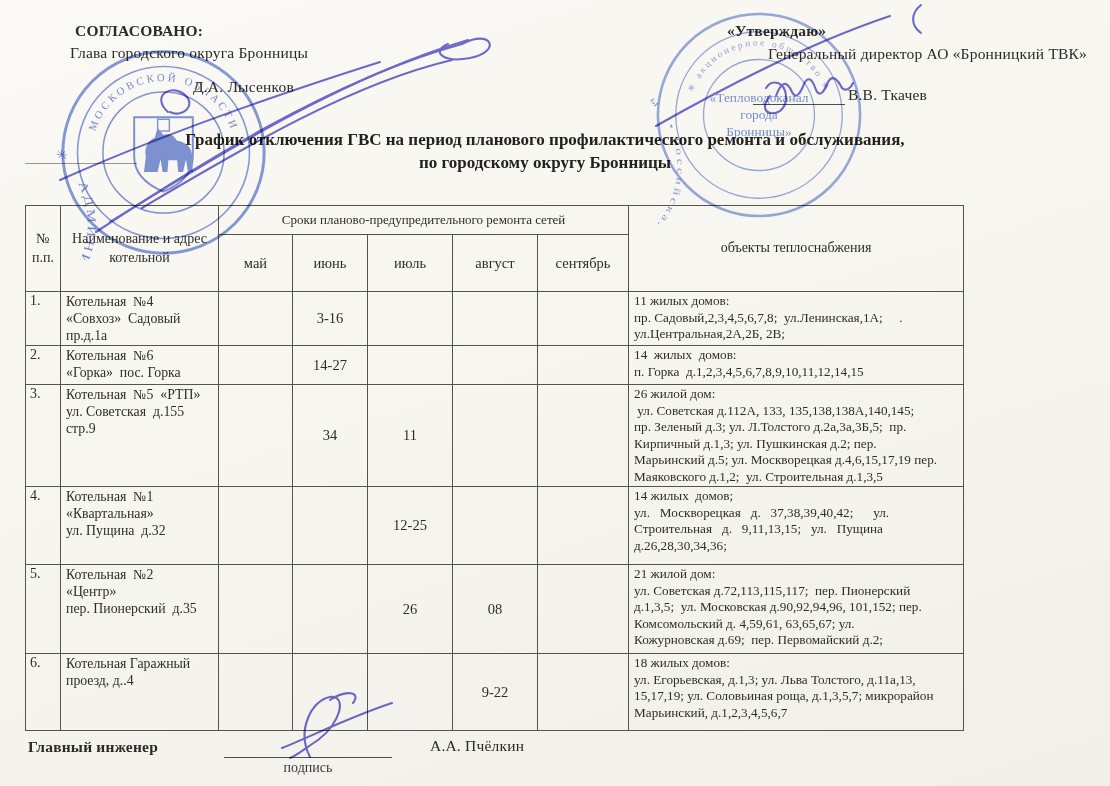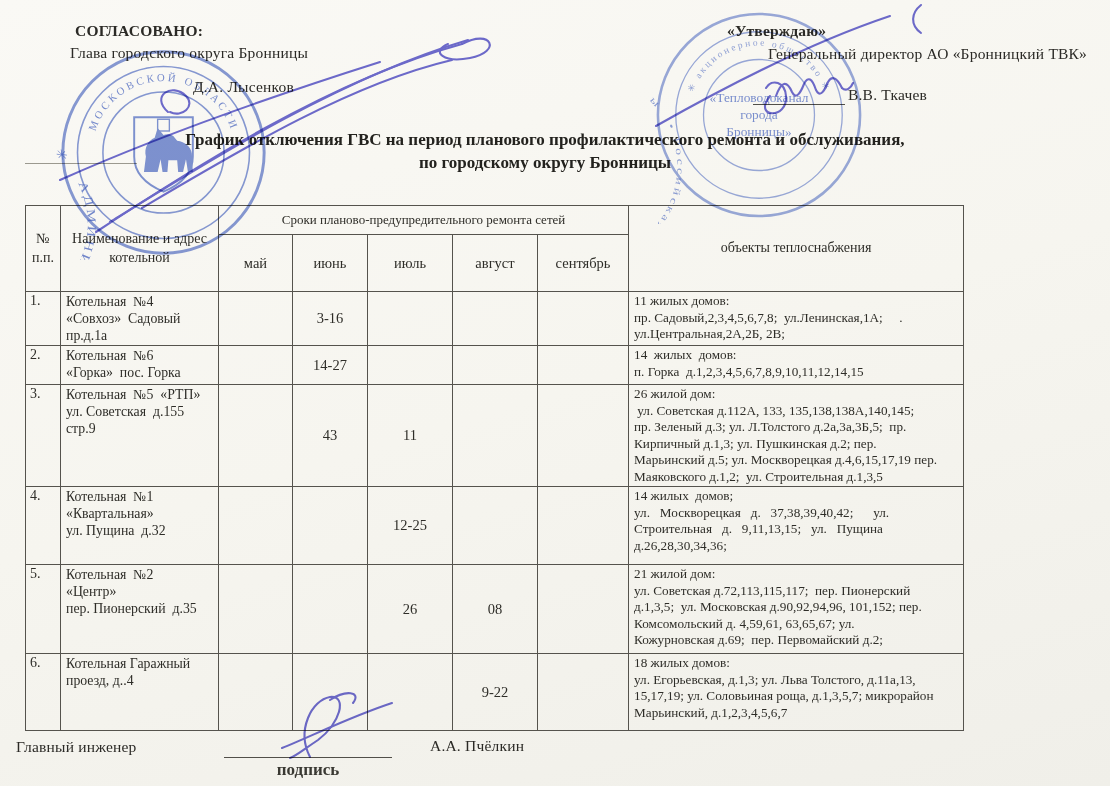--- a/index.html
+++ b/index.html
@@ -21,21 +21,21 @@
   .c-num{vertical-align:top;text-align:left;padding:1px 2px 0 4px;font-size:14px;}
   .c-name{vertical-align:top;text-align:left;padding:1px 3px 1px 5px;white-space:pre-wrap;
           line-height:17px;font-size:13.8px;}
   .c-month{text-align:center;vertical-align:middle;font-size:14.5px;}
   .c-obj{vertical-align:top;text-align:left;padding:1px 3px 1px 5px;white-space:pre-wrap;
          line-height:16.5px;font-size:13.2px;}
   
   .ink{position:absolute;pointer-events:none;mix-blend-mode:multiply;}
   .sigline{position:absolute;border-top:1px solid #514f49;}
   .faint{border-top-color:#9b998f;}
-  .caption{font-size:17px;color:#3a3933;font-weight:bold;}
+  .caption{font-size:14px;color:#3a3933;}
 </style>
 </head>
 <body>
 
 <div class="page">
 
   <div class="abs hdr-small b" style="left:75px;top:22px;">СОГЛАСОВАНО:</div>
   <div class="abs hdr-small" style="left:70px;top:44px;">Глава городского округа  Бронницы</div>
   <div class="abs hdr-small" style="left:193px;top:78px;">Д.А. Лысенков</div>
   <div class="sigline faint" style="left:25px;top:163px;width:112px;"></div>
@@ -104,21 +104,21 @@
         <td class="c-month"></td>
         <td class="c-obj">14  жилых  домов:
 п. Горка  д.1,2,3,4,5,6,7,8,9,10,11,12,14,15</td>
       </tr>
       <tr style="height:100px">
         <td class="c-num">3.</td>
         <td class="c-name">Котельная  №5  «РТП»
 ул. Советская  д.155
 стр.9</td>
         <td class="c-month"></td>
-        <td class="c-month">43</td>
+        <td class="c-month">34</td>
         <td class="c-month">11</td>
         <td class="c-month"></td>
         <td class="c-month"></td>
         <td class="c-obj">26 жилой дом:
  ул. Советская д.112А, 133, 135,138,138А,140,145;
 пр. Зеленый д.3; ул. Л.Толстого д.2а,3а,3Б,5;  пр.
 Кирпичный д.1,3; ул. Пушкинская д.2; пер.
 Марьинский д.5; ул. Москворецкая д.4,6,15,17,19 пер.
 Маяковского д.1,2;  ул. Строительная д.1,3,5</td>
       </tr>
@@ -163,21 +163,21 @@
         <td class="c-month">9-22</td>
         <td class="c-month"></td>
         <td class="c-obj">18 жилых домов:
 ул. Егорьевская, д.1,3; ул. Льва Толстого, д.11а,13,
 15,17,19; ул. Соловьиная роща, д.1,3,5,7; микрорайон
 Марьинский, д.1,2,3,4,5,6,7</td>
       </tr>
     </tbody>
   </table>
 
-  <div class="abs hdr-small" style="left:16px;top:738px;">Главный инженер</div>
+  <div class="abs hdr-small" style="left:28px;top:738px;font-weight:bold;">Главный инженер</div>
   <div class="sigline" style="left:224px;top:757px;width:168px;"></div>
   <div class="abs caption" style="left:224px;top:760px;width:168px;text-align:center;">подпись</div>
   <div class="abs hdr-small" style="left:430px;top:737px;">А.А. Пчёлкин</div>
 
   <svg class="ink" style="left:56px;top:45px;" width="215" height="215" viewBox="0 0 220 220">
     <g stroke="#3f5ec4" fill="none" opacity="0.62">
       <circle cx="110" cy="110" r="103" stroke-width="3"></circle>
       <circle cx="110" cy="110" r="88" stroke-width="1.6"></circle>
       <circle cx="110" cy="110" r="62" stroke-width="1.6"></circle>
     </g>

